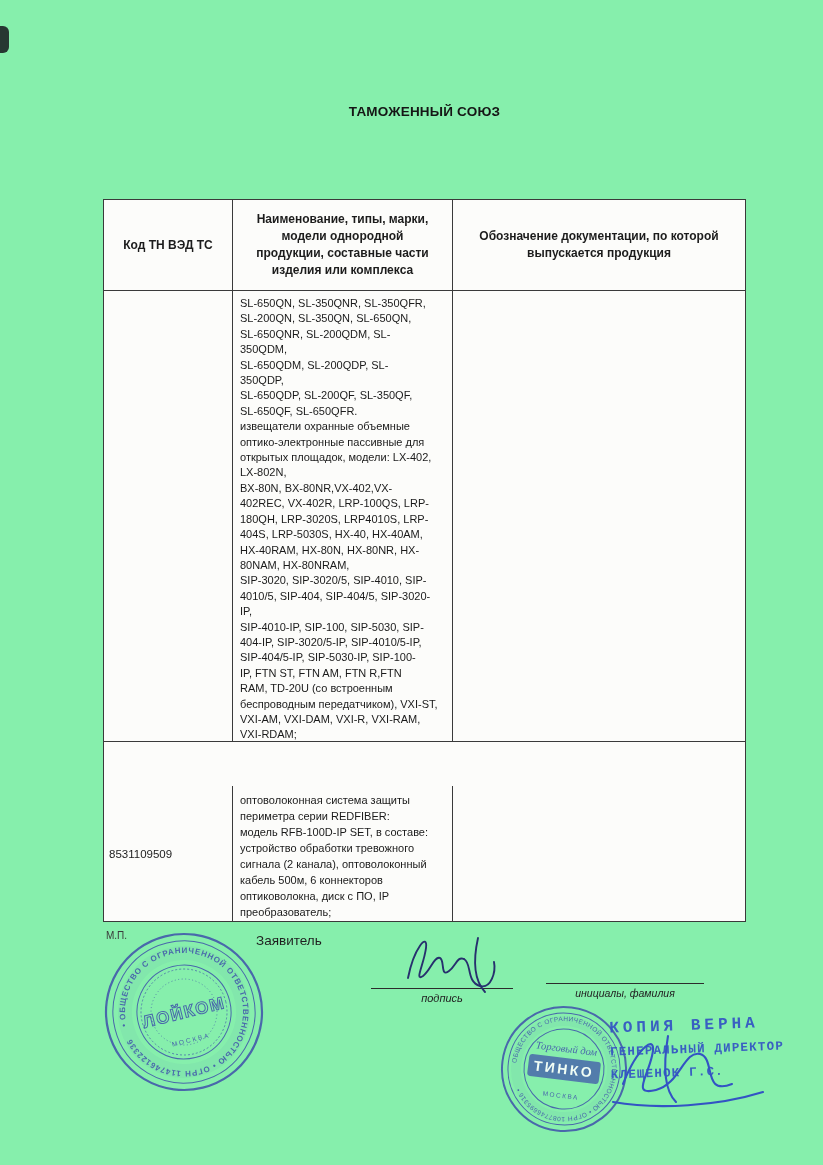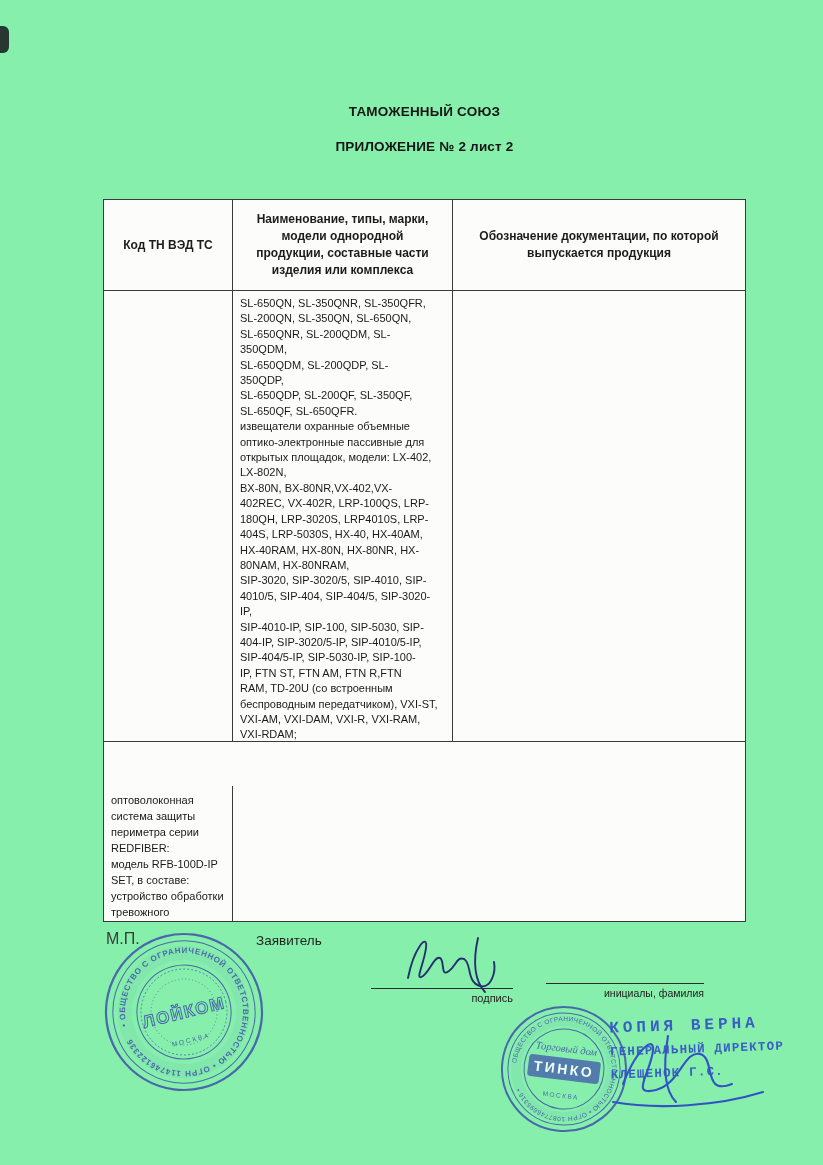--- a/index.html
+++ b/index.html
@@ -26,27 +26,27 @@
   .cell { border-right:1px solid #3a3a3a; border-bottom:1px solid #3a3a3a; overflow:hidden; }
   .cell.cr { border-right:none; }
   .cell.br { border-bottom:none;margin-top:44px; }
   .head { display:flex; align-items:center; justify-content:center; text-align:center;
     font-weight:bold; font-size:12px; line-height:1.4; padding:4px 8px; white-space:pre-line; }
   .name-cell { font-size:11px; line-height:15.4px; padding:5px 4px 0 7px;
     white-space:pre-line; color:#1a1a1a; }
   .name-cell.r2 { line-height:16px; padding-top:6px; }
   .code-cell { display:flex; align-items:center; font-size:11.5px; padding-left:5px; }
 
-  .mp { position:absolute; left:106px; top:930px; font-size:16px; color:#3a3a3a; }
+  .mp { position:absolute; left:106px; top:930px; font-size:10px; color:#3a3a3a; }
   .applicant { position:absolute; left:256px; top:933px; font-size:13.5px; color:#1f1f1f; }
 
   .sig-line { position:absolute; border-top:1.3px solid #2c2c2c; }
   .line-sign { left:371px; top:988px; width:142px; }
   .line-name { left:546px; top:983px; width:158px; }
-  .caption { position:absolute; text-align:right; color:#222; }
+  .caption { position:absolute; text-align:center; color:#222;font-style:italic; }
   .cap-sign { left:371px; top:992px; width:142px; font-size:11px; }
   .cap-name { left:546px; top:987px; width:158px; font-size:10.5px; }
   .fio { position:absolute; left:546px; top:929px; width:158px; text-align:center;
     font-size:13.5px; line-height:17px; white-space:pre-line; color:#1d1d1d; }
 
   .seal { position:absolute; opacity:.88; }
   .seal-left { left:103px; top:931px; transform:rotate(-14deg); }
   .seal-right { left:499px; top:1004px; transform:rotate(7deg); }
 
   .copy-stamp { position:absolute; left:610px; top:1013px; width:205px;
@@ -60,21 +60,20 @@
   .sig2 { position:absolute; left:598px; top:1022px; }
 </style>
 </head>
 <body>
 
 <div class="doc">
 
   <div class="artifact"></div>
 
   <div class="title t1">ТАМОЖЕННЫЙ СОЮЗ</div>
-  <div class="title t2">ПРИЛОЖЕНИЕ № 2 лист 2</div>
 
   <div class="tbl">
     <div class="cell head">Код ТН ВЭД ТС</div>
     <div class="cell head">Наименование, типы, марки,
 модели однородной
 продукции, составные части
 изделия или комплекса</div>
     <div class="cell head cr">Обозначение документации, по которой
 выпускается продукция</div>
 
@@ -103,20 +102,21 @@
 SIP-4010-IP, SIP-100, SIP-5030, SIP-
 404-IP, SIP-3020/5-IP, SIP-4010/5-IP,
 SIP-404/5-IP, SIP-5030-IP, SIP-100-
 IP, FTN ST, FTN AM, FTN R,FTN
 RAM, TD-20U (со встроенным
 беспроводным передатчиком), VXI-ST,
 VXI-AM, VXI-DAM, VXI-R, VXI-RAM,
 VXI-RDAM;</div>
     <div class="cell cr"></div>
 
+    <div class="cell code-cell br">8531109509</div>
     <div class="cell name-cell r2 br">оптоволоконная система защиты
 периметра серии REDFIBER:
 модель RFB-100D-IP SET, в составе:
 устройство обработки тревожного
 сигнала (2 канала), оптоволоконный
 кабель 500м, 6 коннекторов
 оптиковолокна, диск с ПО, IP
 преобразователь;
 модель RFB-200D-IP SET, в составе:
 устройство обработки тревожного

